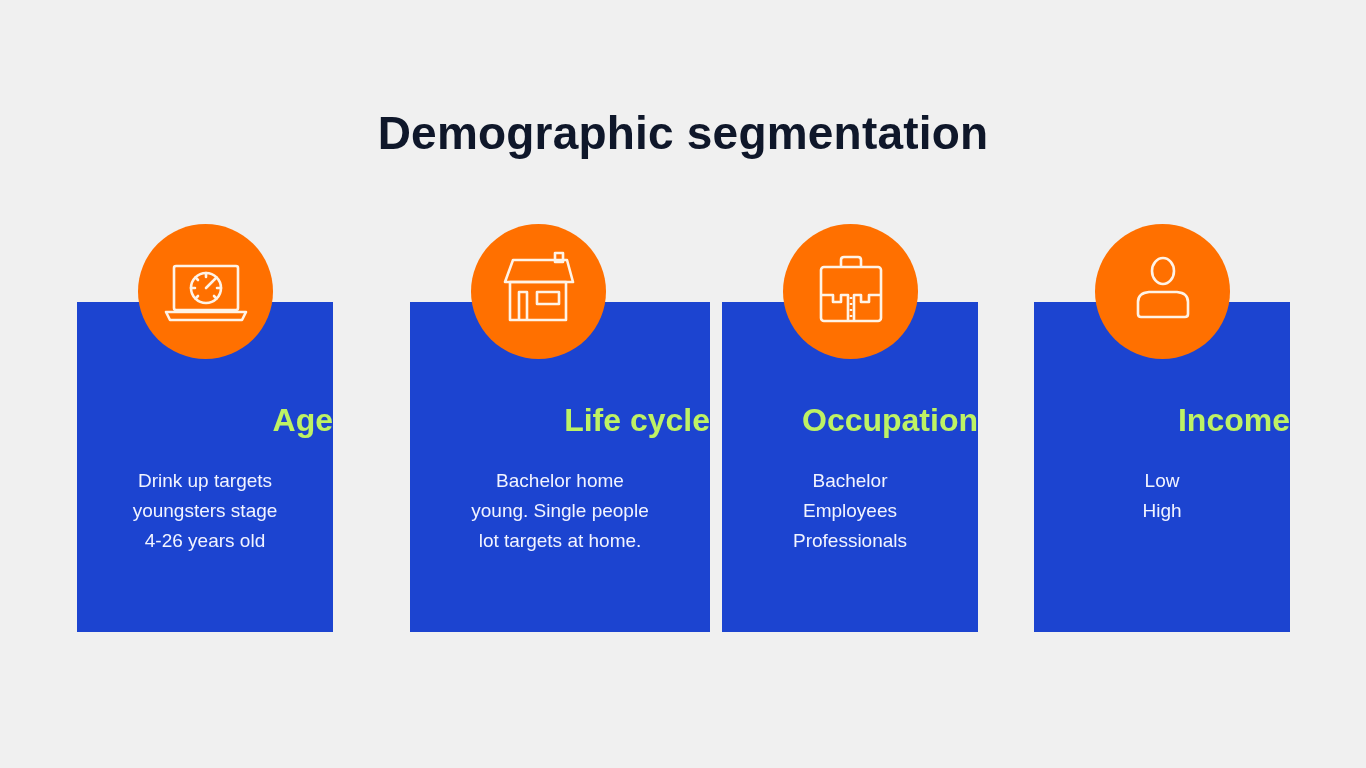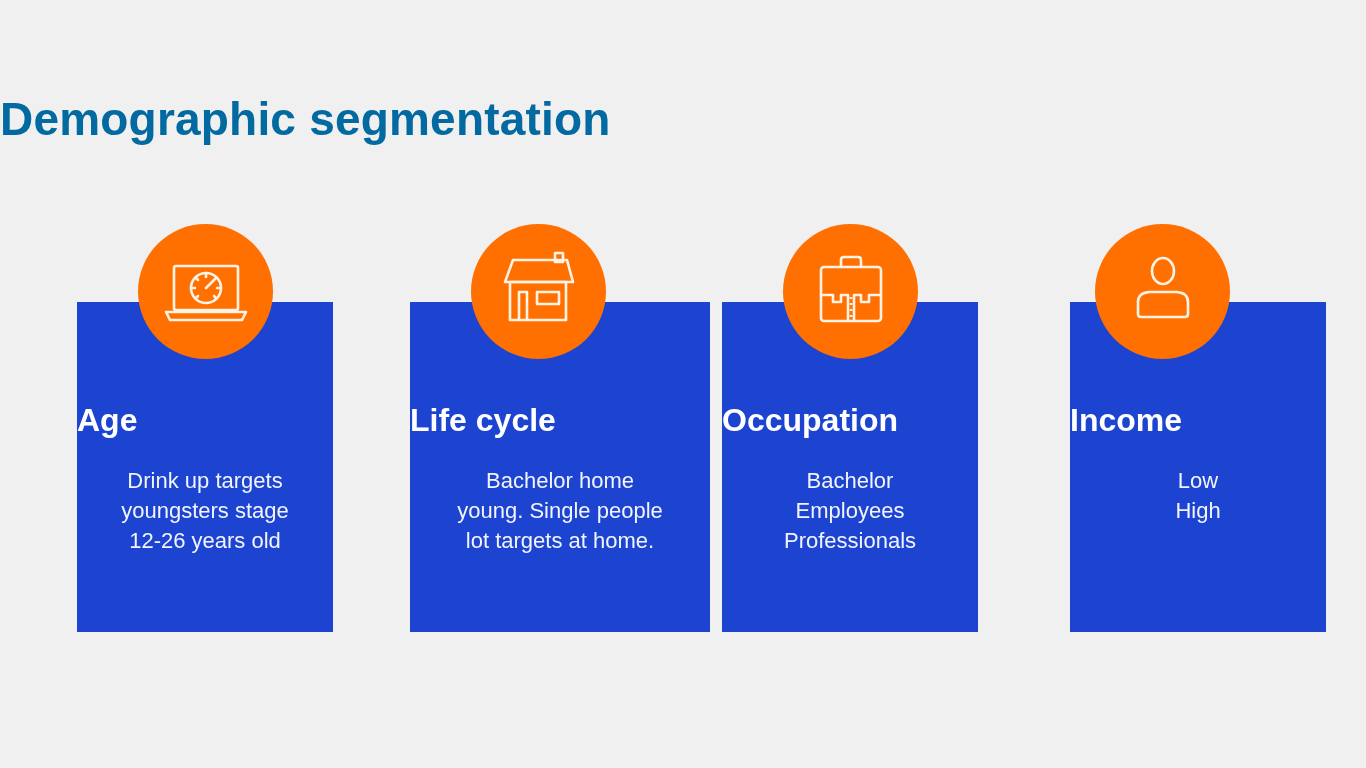--- a/index.html
+++ b/index.html
@@ -1,52 +1,52 @@
 <!DOCTYPE html>
 <html><head>
 <meta charset="utf-8">
 <style>
   html, body { margin:0; padding:0; }
   body {
     width:1366px; height:768px; background:#f0f0f0; position:relative; overflow:hidden;
     font-family: "Liberation Sans", "DejaVu Sans", sans-serif;
   }
   .title {
-    position:absolute; top:92px; left:0; width:1366px; 
-    font-size:46px; font-weight:bold; color:#0369a1; letter-spacing:0.2px;
+    position:absolute; top:106px; left:0; width:1366px; text-align:center;
+    font-size:46px; font-weight:bold; color:#0f172a; letter-spacing:0.2px;
   }
   .card {
     position:absolute; top:302px; width:256px; height:330px; background:#1c44d0;
   }
   .circle {
     position:absolute; width:135px; height:135px; border-radius:50%; background:#ff7000;
     top:224px; display:flex; align-items:center; justify-content:center;
   }
   .circle svg { width:84px; height:84px; }
   .card-title {
-    position:absolute; top:100px; left:0; width:100%; text-align:left;
-    color:#ffffff; font-weight:bold; font-size:32px;
+    position:absolute; top:100px; left:0; width:100%; text-align:right;
+    color:#bef264; font-weight:bold; font-size:32px;
   }
   .card-body {
     position:absolute; top:164px; left:0; width:100%; text-align:center;
-    color:#f2f4ff; font-size:22px; line-height:30px;
+    color:#f2f4ff; font-size:19px; line-height:30px;
   }
   .card-body div { white-space:nowrap; }
 </style>
 </head>
 <body>
 
 <div class="title">Demographic segmentation</div>
 
 <div class="card" style="left:77px;">
   <div class="card-title">Age</div>
   <div class="card-body">
     <div>Drink up targets</div>
     <div>youngsters stage</div>
-    <div>12-26 years old</div>
+    <div>4-26 years old</div>
   </div>
 </div>
 <div class="circle" style="left:138px;">
   <svg viewBox="0 0 84 84" fill="none" stroke="#fff3e6" stroke-width="2.6" stroke-linejoin="round" stroke-linecap="round">
     <rect x="10" y="16" width="64" height="44" rx="2"></rect>
     <path d="M2 62 H82 L78 70 H6 Z"></path>
     <circle cx="42" cy="38" r="15"></circle>
     <path d="M42 23 V27 M27 38 H31 M57 38 H53 M31.5 27.5 L34 30 M52.5 27.5 L50 30 M31.5 48.5 L34 46 M52.5 48.5 L50 46"></path>
     <path d="M42 38 L49 31"></path>
   </svg>
@@ -80,21 +80,21 @@
 </div>
 <div class="circle" style="left:783px;">
   <svg viewBox="0 0 84 84" fill="none" stroke="#fff3e6" stroke-width="2.6" stroke-linejoin="round">
     <path d="M32 17 V10 Q32 7 35 7 H49 Q52 7 52 10 V17"></path>
     <rect x="12" y="17" width="60" height="54" rx="3"></rect>
     <path d="M12 45 H24 V52 H32 V45 H39 V71 M45 71 V45 H52 V52 H60 V45 H72"></path>
     <path d="M42 47 V49 M42 53 V55 M42 59 V61 M42 65 V67"></path>
   </svg>
 </div>
 
-<div class="card" style="left:1034px;margin-left:36px;">
+<div class="card" style="left:1034px;">
   <div class="card-title">Income</div>
   <div class="card-body">
     <div>Low</div>
     <div>High</div>
   </div>
 </div>
 <div class="circle" style="left:1095px;">
   <svg viewBox="0 0 84 84" fill="none" stroke="#fff3e6" stroke-width="2.6" stroke-linejoin="round">
     <ellipse cx="42" cy="21" rx="11" ry="13"></ellipse>
     <path d="M17 64 V52 Q17 43 28 42 H56 Q67 43 67 52 V64 Q67 67 64 67 H20 Q17 67 17 64 Z"></path>

